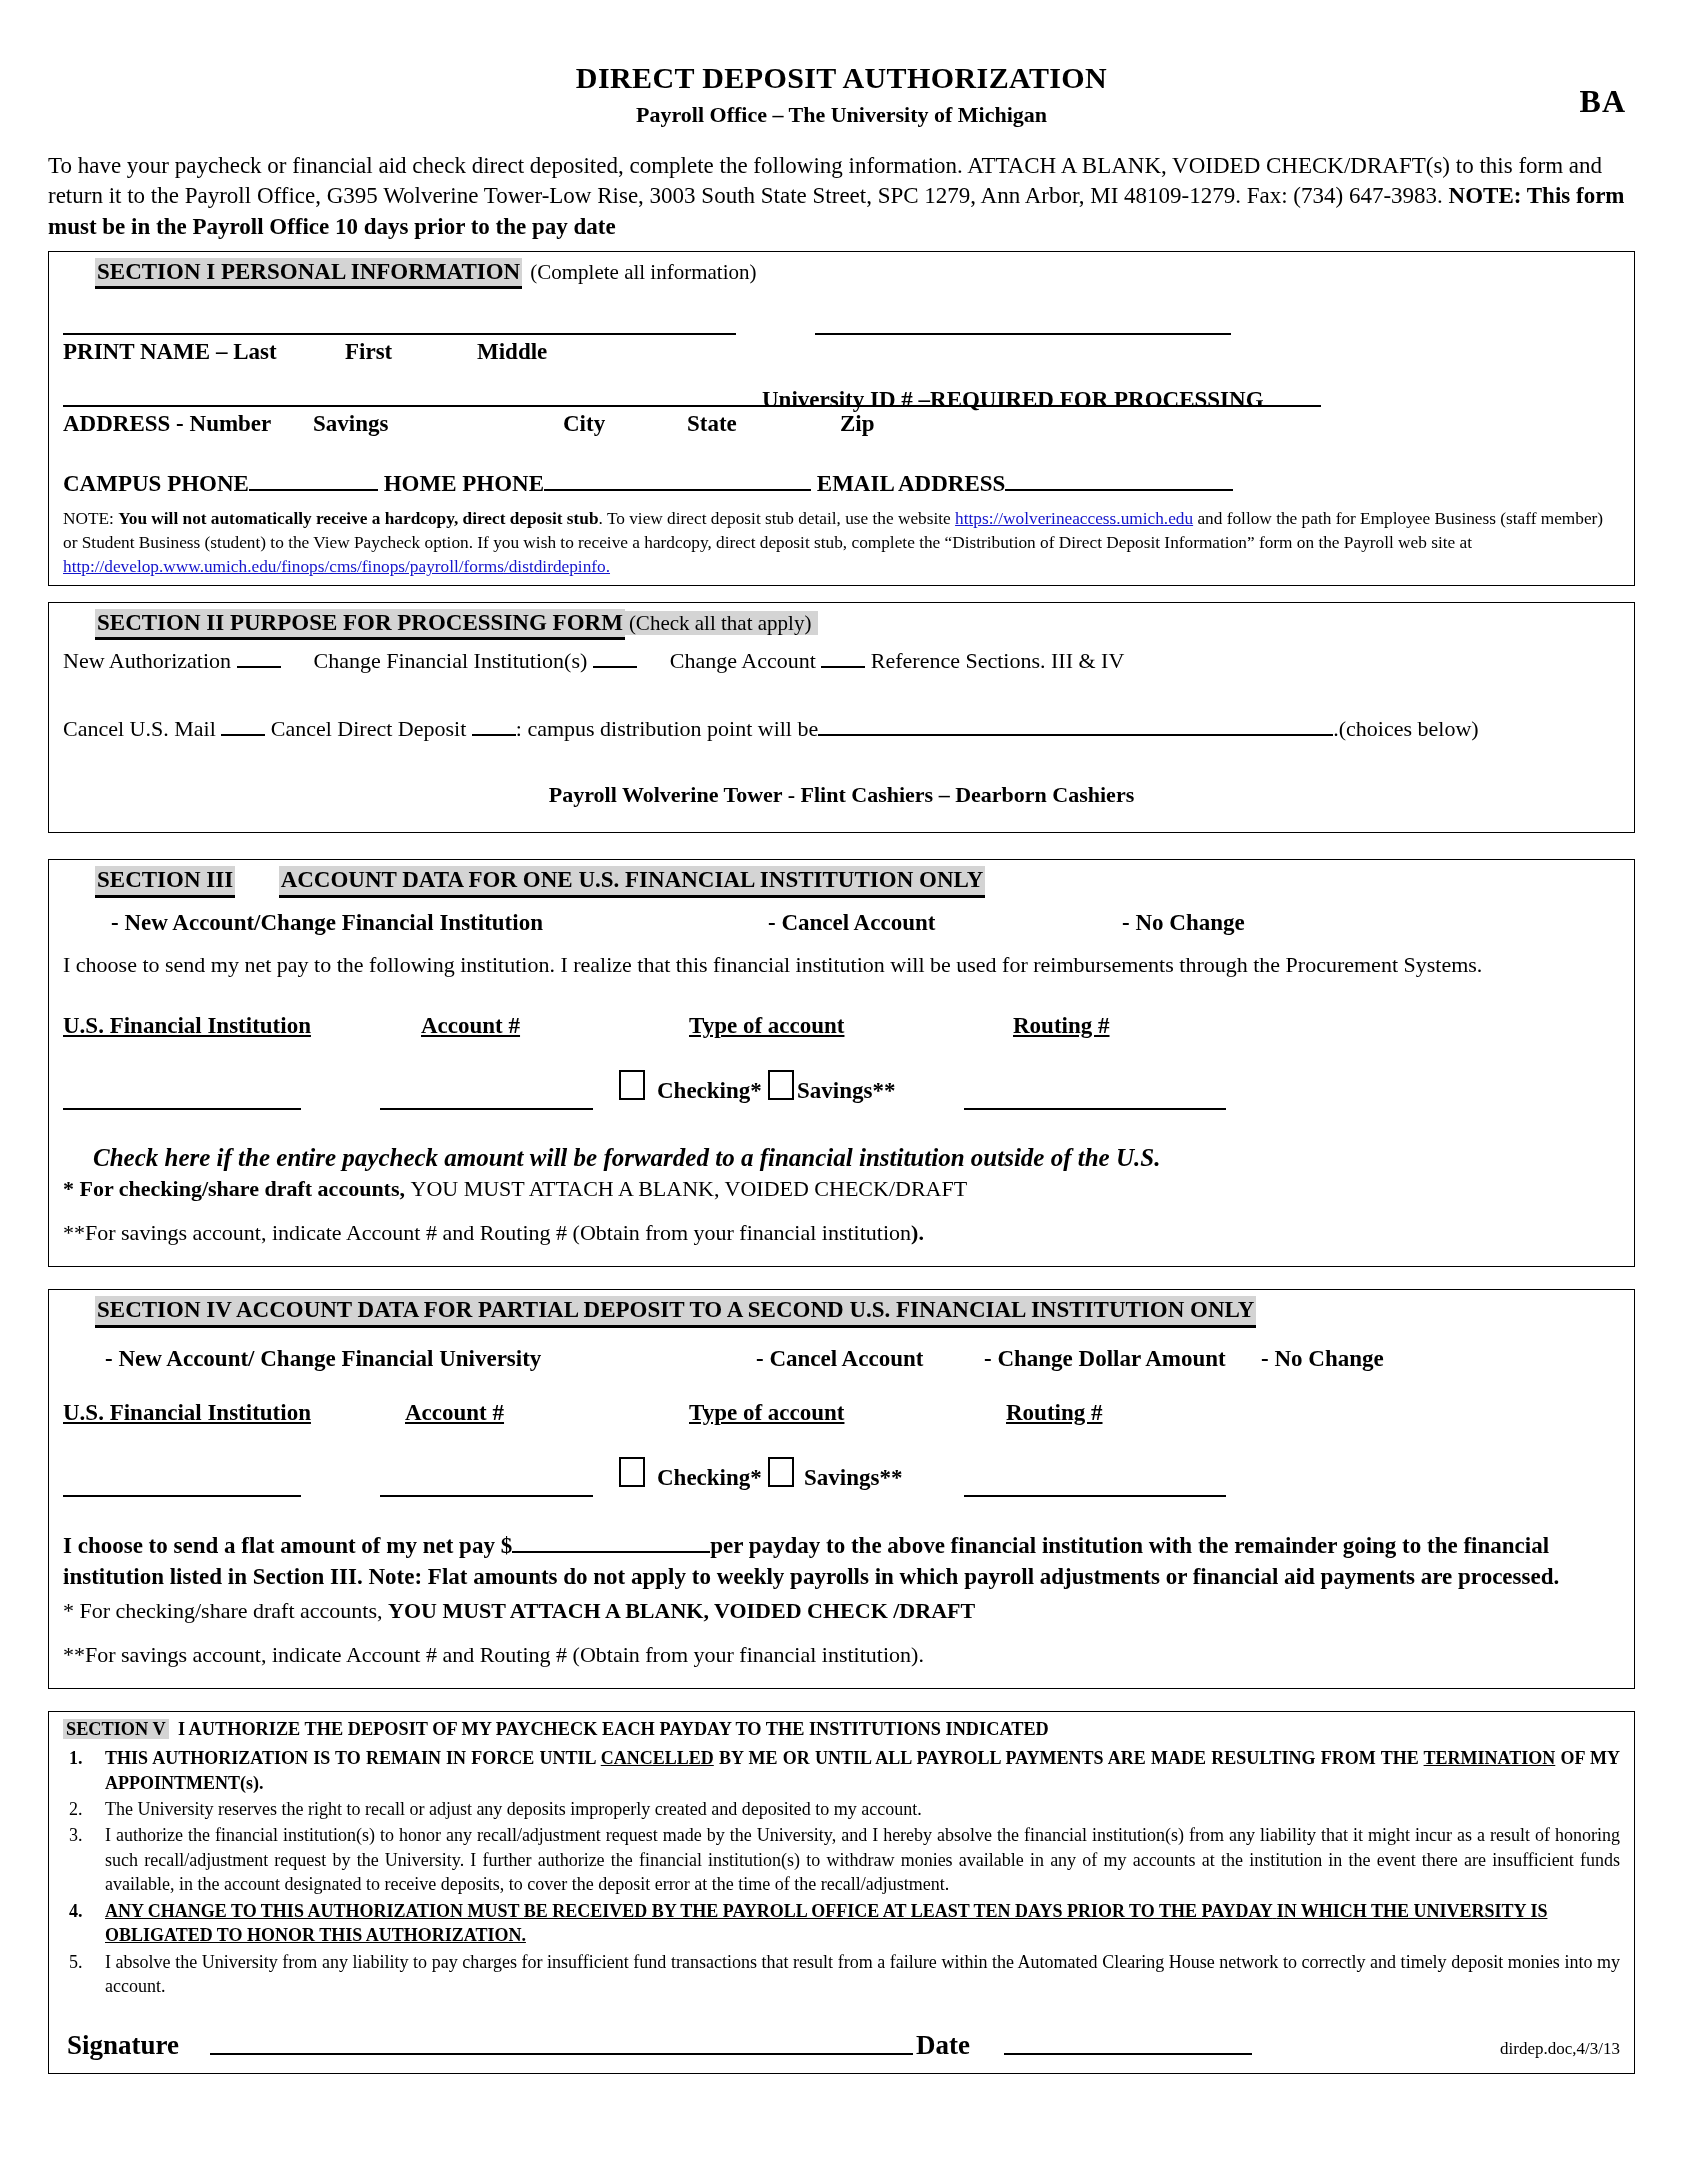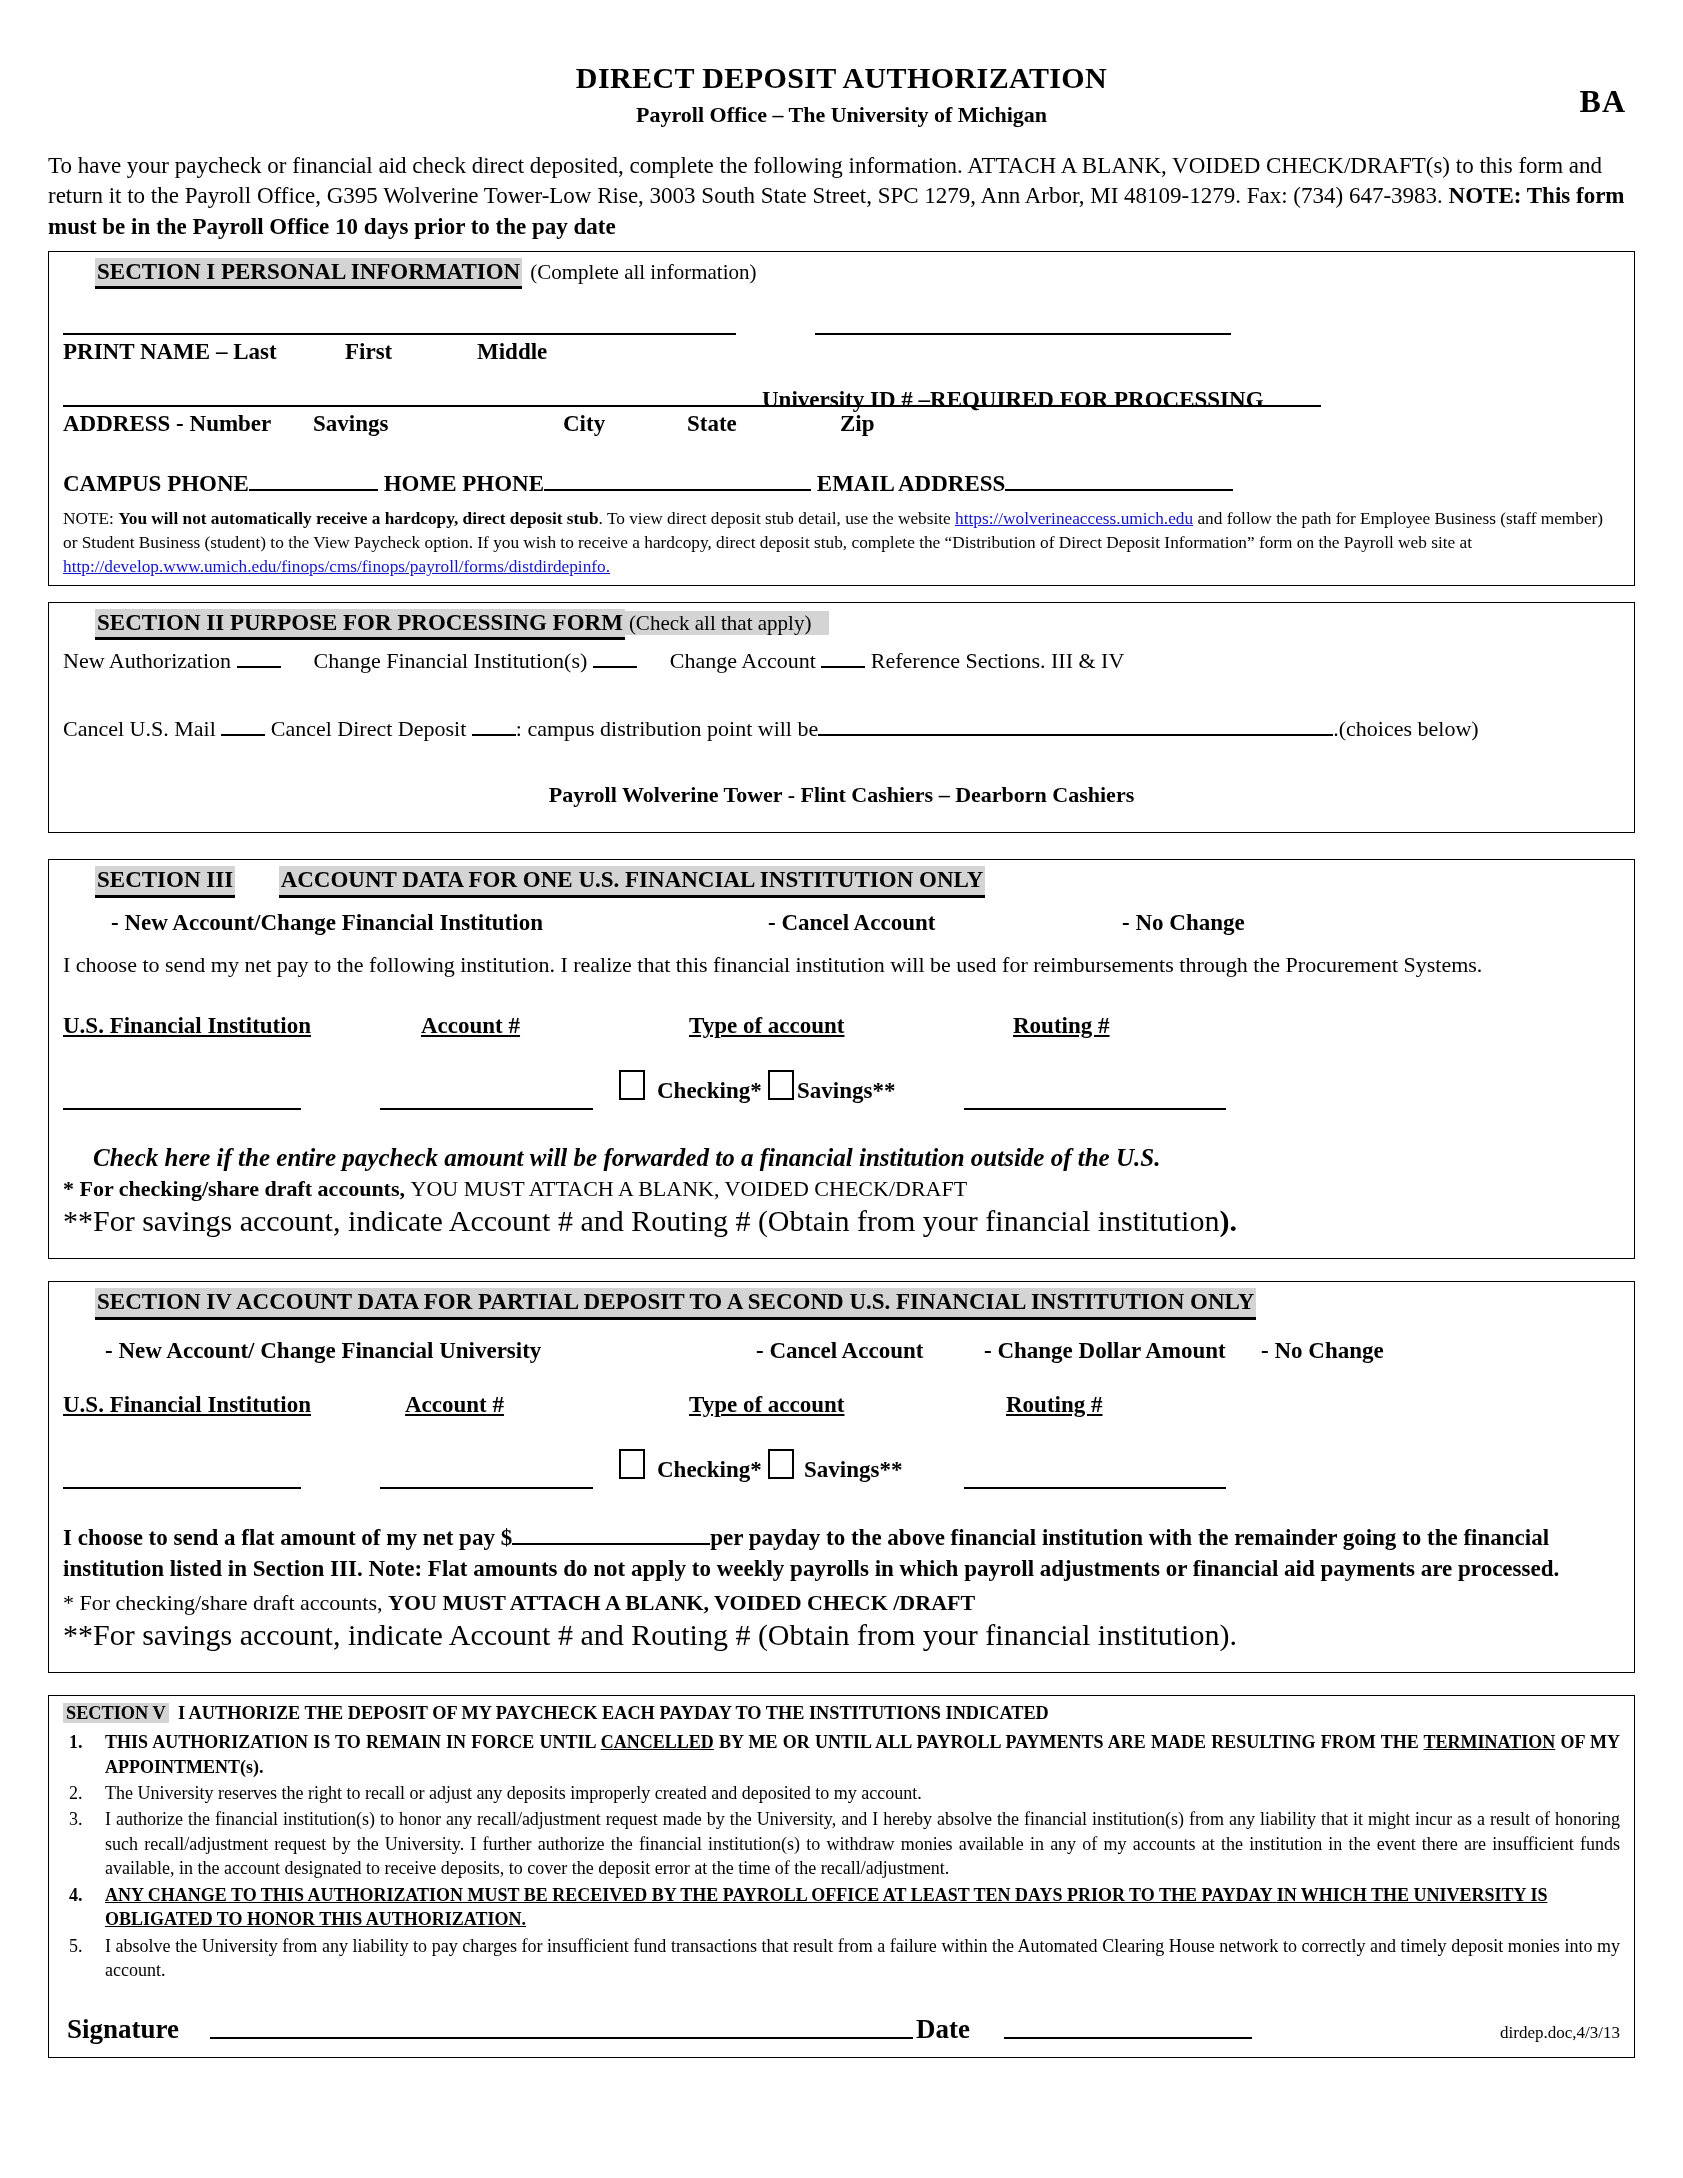--- a/index.html
+++ b/index.html
@@ -80,21 +80,21 @@
     margin-left: 32px;
   }
   .sec-head .note-inline {
     font-weight: normal;
     font-size: 21px;
     padding-left: 8px;
   }
   .sec-head .note-inline.hlbg {
     background: #d4d4d4;
     padding-left: 4px;
-    padding-right: 18px;
+    padding-right: 7px;
   }
 
   
   .s1-body { padding: 0 14px 6px 14px; }
   .rule-row {
     display: flex;
     align-items: flex-end;
     margin-top: 34px;
   }
   .rule {
@@ -212,22 +212,22 @@
     font-weight: bold;
     margin-top: 30px;
     padding-left: 30px;
   }
   .foot1 {
     font-size: 22px;
     margin-top: 4px;
   }
   .foot1 b { font-weight: bold; }
   .foot2 {
-    font-size: 30px;
-    margin-top: 2px;
+    font-size: 22px;
+    margin-top: 18px;
     padding-bottom: 10px;
   }
   .foot2 b { font-weight: bold; }
 
   .flat-para {
     font-size: 23px;
     font-weight: bold;
     line-height: 1.36;
     margin-top: 28px;
   }

